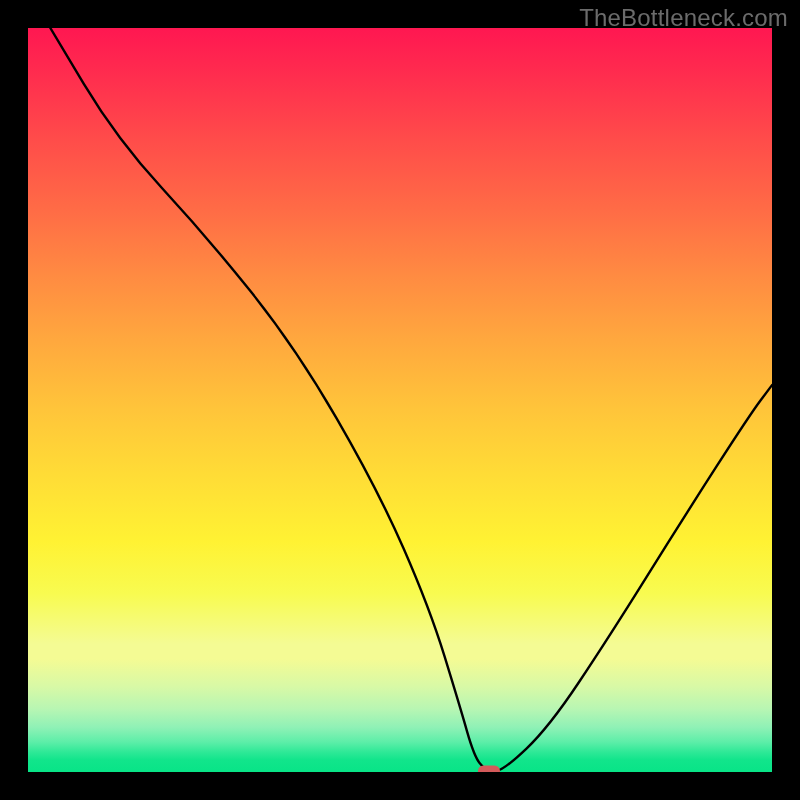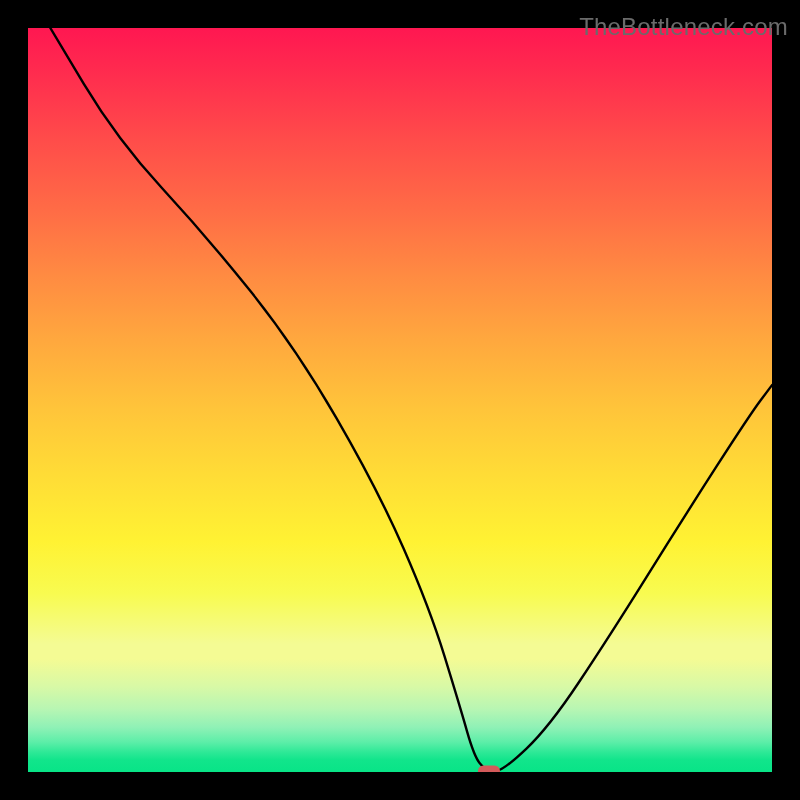--- a/index.html
+++ b/index.html
@@ -12,21 +12,21 @@
     font-family: Arial, Helvetica, sans-serif;
   }
   .frame {
     position: relative;
     width: 800px;
     height: 800px;
     background: #000;
   }
   .watermark {
     position: absolute;
-    top: 13px;
+    top: 4px;
     right: 12px;
     color: #6b6b6b;
     font-size: 24px;
     font-weight: 500;
     letter-spacing: 0.2px;
     z-index: 10;
   }
   .plot {
     position: absolute;
     left: 28px;

